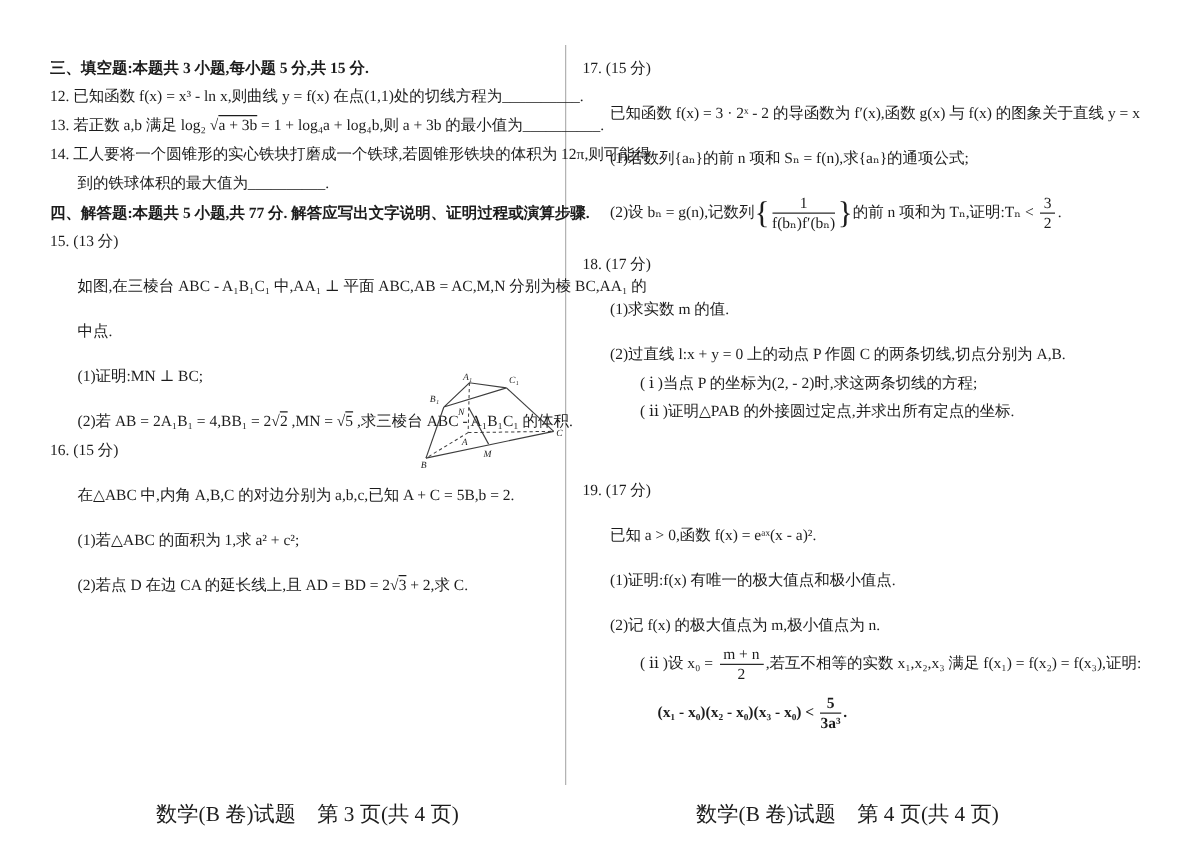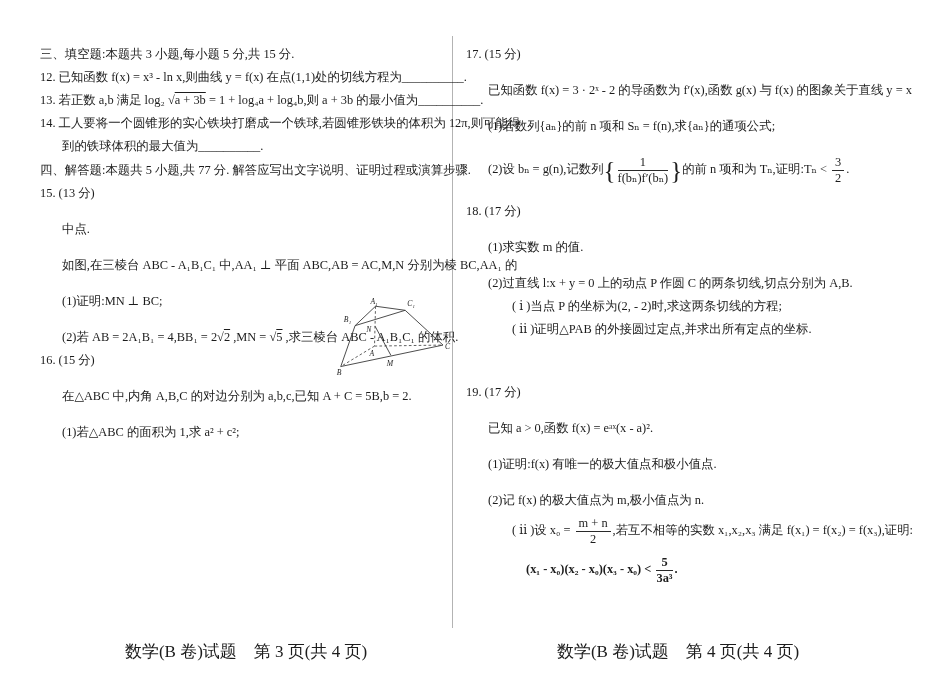--- a/index.html
+++ b/index.html
@@ -5,21 +5,21 @@
   html,body { margin:0; padding:0; }
   body {
     width:950px; height:688px; background:#ffffff; position:relative;
     font-family:"Liberation Serif","DejaVu Serif",serif;
     color:#1c1c1c; overflow:hidden;
   }
   .column { position:absolute; top:48px; }
   #left-column  { left:40px;  width:414px; }
   #right-column { left:466px; width:430px; }
   .ln { font-size:12.4px; line-height:13px; margin:0 0 10px 0; white-space:nowrap; }
-  .h  { font-weight:normal; }
+  .h  { font-weight:bold; }
   .q  { }
   .b  { padding-left:22px;margin-top:23px; }
   .i2 { padding-left:46px; }
   .i3 { padding-left:60px;font-weight:bold; }
   .gap-sm  { margin-top:3px; }
   .gap1    { margin-top:11px; }
   .gap2    { margin-top:20px; }
   .gap3    { margin-top:50px; }
   .gapfig  { }
   .frac { display:inline-block; vertical-align:middle; text-align:center;
@@ -47,27 +47,28 @@
 <div id="divider"></div>
 
 <div id="left-column" class="column">
     <div class="ln h"><span>三、填空题:本题共 3 小题,每小题 5 分,共 15 分.</span></div>
     <div class="ln q"><span>12. 已知函数 f(x) = x³ - ln x,则曲线 y = f(x) 在点(1,1)处的切线方程为__________.</span></div>
     <div class="ln q"><span>13. 若正数 a,b 满足 log₂ </span><span class="sqrt"><span>√</span><span class="radicand">a + 3b</span></span><span> = 1 + log₄a + log₄b,则 a + 3b 的最小值为__________.</span></div>
     <div class="ln q"><span>14. 工人要将一个圆锥形的实心铁块打磨成一个铁球,若圆锥形铁块的体积为 12π,则可能得</span></div>
     <div class="ln b gap-sm"><span>到的铁球体积的最大值为__________.</span></div>
     <div class="ln h gap1"><span>四、解答题:本题共 5 小题,共 77 分. 解答应写出文字说明、证明过程或演算步骤.</span></div>
     <div class="ln q"><span>15. (13 分)</span></div>
+    <div class="ln b"><span>如图,在三棱台 ABC - A₁B₁C₁ 中,AA₁ ⊥ 平面 ABC,AB = AC,M,N 分别为棱 BC,AA₁ 的</span></div>
     <div class="ln b"><span>中点.</span></div>
-    <div class="ln b"><span>如图,在三棱台 ABC - A₁B₁C₁ 中,AA₁ ⊥ 平面 ABC,AB = AC,M,N 分别为棱 BC,AA₁ 的</span></div>
     <div class="ln b"><span>(1)证明:MN ⊥ BC;</span></div>
     <div class="ln b"><span>(2)若 AB = 2A₁B₁ = 4,BB₁ = 2</span><span class="sqrt"><span>√</span><span class="radicand">2</span></span><span> ,MN = </span><span class="sqrt"><span>√</span><span class="radicand">5</span></span><span> ,求三棱台 ABC - A₁B₁C₁ 的体积.</span></div>
     <div class="ln q gapfig"><span>16. (15 分)</span></div>
     <div class="ln b"><span>在△ABC 中,内角 A,B,C 的对边分别为 a,b,c,已知 A + C = 5B,b = 2.</span></div>
     <div class="ln b"><span>(1)若△ABC 的面积为 1,求 a² + c²;</span></div>
+    <div class="ln b"><span>(2)若点 D 在边 CA 的延长线上,且 AD = BD = 2</span><span class="sqrt"><span>√</span><span class="radicand">3</span></span><span> + 2,求 C.</span></div>
   </div>
 
 <div id="right-column" class="column">
     <div class="ln q"><span>17. (15 分)</span></div>
     <div class="ln b"><span>已知函数 f(x) = 3 · 2ˣ - 2 的导函数为 f′(x),函数 g(x) 与 f(x) 的图象关于直线 y = x</span></div>
     <div class="ln b"><span>(1)若数列{aₙ}的前 n 项和 Sₙ = f(n),求{aₙ}的通项公式;</span></div>
     <div class="ln b"><span>(2)设 bₙ = g(n),记数列</span><span class="bigbrace">{</span><span class="frac"><span class="num">1</span><span class="den">f(bₙ)f′(bₙ)</span></span><span class="bigbrace">}</span><span>的前 n 项和为 Tₙ,证明:Tₙ &lt; </span><span class="frac"><span class="num">3</span><span class="den">2</span></span><span>.</span></div>
     <div class="ln q gap2"><span>18. (17 分)</span></div>
     <div class="ln b"><span>(1)求实数 m 的值.</span></div>
     <div class="ln b"><span>(2)过直线 l:x + y = 0 上的动点 P 作圆 C 的两条切线,切点分别为 A,B.</span></div>

